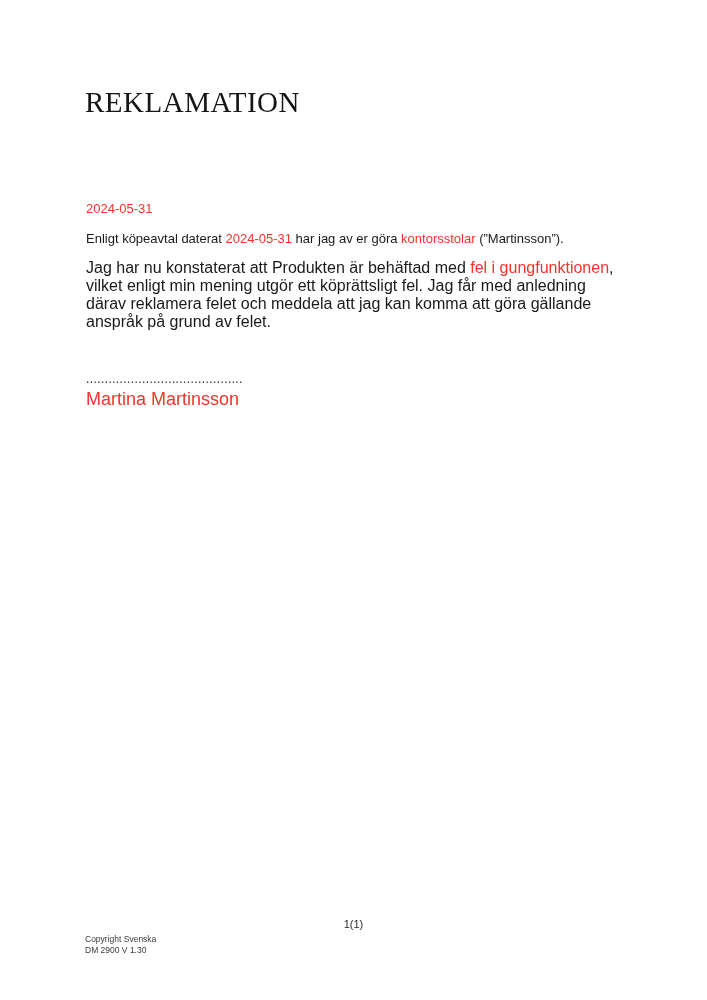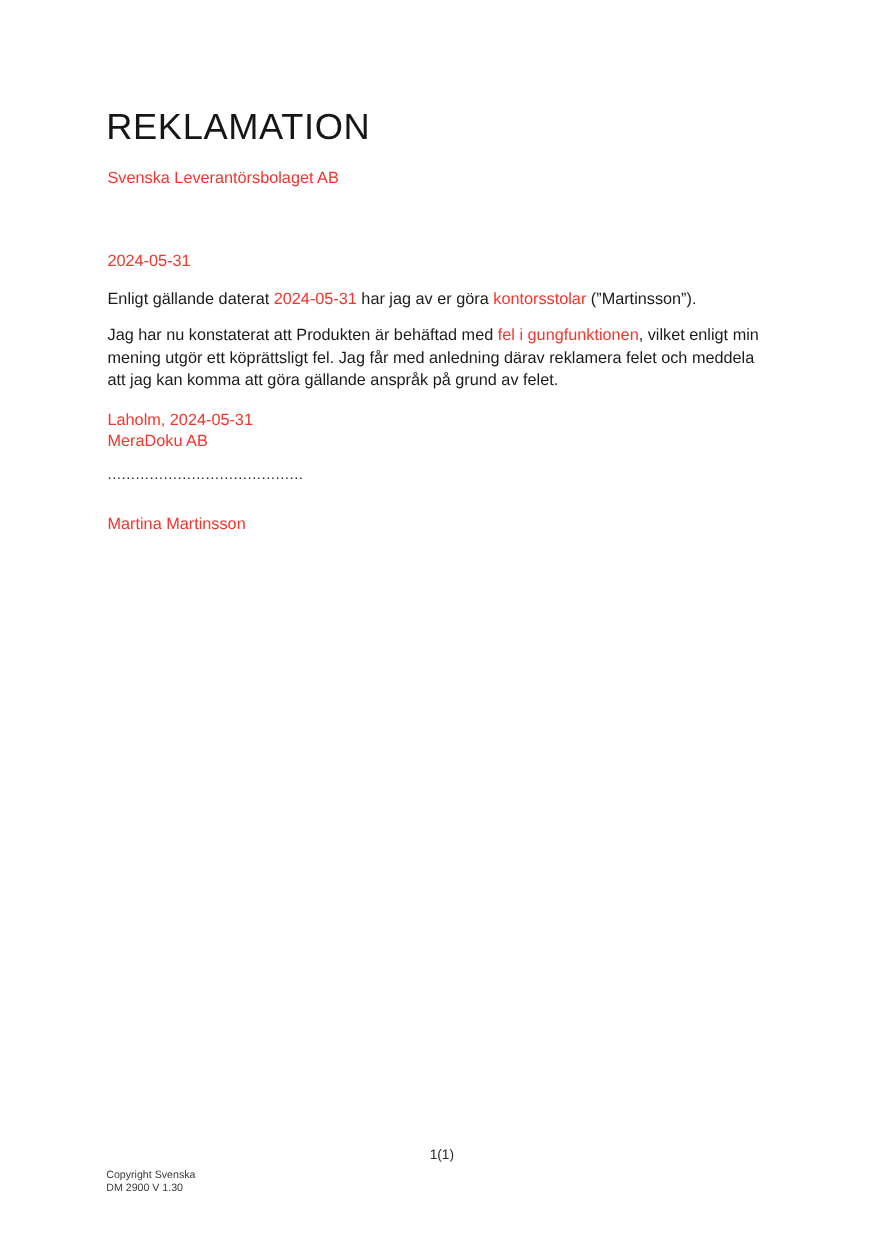--- a/index.html
+++ b/index.html
@@ -15,20 +15,21 @@
   }
   .doc-title {
     position: absolute;
     left: 85px;
     top: 86px;
     font-size: 29px;
     font-weight: 400;
     letter-spacing: 0.5px;
     color: #161616;
     white-space: nowrap;
+    font-family: Liberation Serif, serif;
   }
   .red { color: #f5342b; }
   .address-block {
     position: absolute;
     left: 86px;
     top: 134px;
     font-size: 13px;
     line-height: 16.5px;
   }
   .letter-date {
@@ -44,21 +45,21 @@
     top: 230px;
     width: 540px;
     font-size: 13px;
     line-height: 18px;
   }
   .para-2 {
     position: absolute;
     left: 86px;
     top: 259px;
     width: 532px;
-    font-size: 13px;
+    font-size: 16px;
     line-height: 18px;
   }
   .sig-place-block {
     position: absolute;
     left: 86px;
     top: 328px;
     font-size: 13px;
     line-height: 16.5px;
   }
   .sig-dotted {
@@ -66,22 +67,22 @@
     left: 86px;
     top: 372px;
     font-size: 12px;
     letter-spacing: 0.4px;
     color: #2a2a2a;
     white-space: nowrap;
   }
   .sig-name {
     position: absolute;
     left: 86px;
-    top: 410px;
-    font-size: 13px;
+    top: 391px;
+    font-size: 18px;
     line-height: 17px;
   }
   .page-number {
     position: absolute;
     left: 0;
     top: 918px;
     width: 707px;
     text-align: center;
     font-size: 11px;
     color: #2b2b2b;
@@ -96,33 +97,28 @@
   }
 </style>
 </head>
 <body>
 
 <div class="page">
 
   <h1 class="doc-title">REKLAMATION</h1>
 
   <div class="address-block red">
-    <div>Svenska Leverantörsbolaget AB</div>
   </div>
 
   <div class="letter-date red">2024-05-31</div>
 
-  <p class="para-1"><span>Enligt gällande daterat </span><span class="red">2024-05-31</span><span> har jag av er göra </span><span class="red">kontorsstolar</span><span> (”Martinsson”).</span></p>
+  <p class="para-1"><span>Enligt köpeavtal daterat </span><span class="red">2024-05-31</span><span> har jag av er göra </span><span class="red">kontorsstolar</span><span> (”Martinsson”).</span></p>
 
   <p class="para-2"><span>Jag har nu konstaterat att Produkten är behäftad med </span><span class="red">fel i gungfunktionen</span><span>, vilket enligt min mening utgör ett köprättsligt fel. Jag får med anledning därav reklamera felet och meddela att jag kan komma att göra gällande anspråk på grund av felet.</span></p>
 
-  <div class="sig-place-block red">
-    <div>Laholm, 2024-05-31</div>
-    <div>MeraDoku AB</div>
-  </div>
 
   <div class="sig-dotted">..........................................</div>
 
   <div class="sig-name red">Martina Martinsson</div>
 
   <div class="page-number">1(1)</div>
 
   <div class="footer-left">
     <div>Copyright Svenska</div>
     <div>DM 2900 V 1.30</div>

